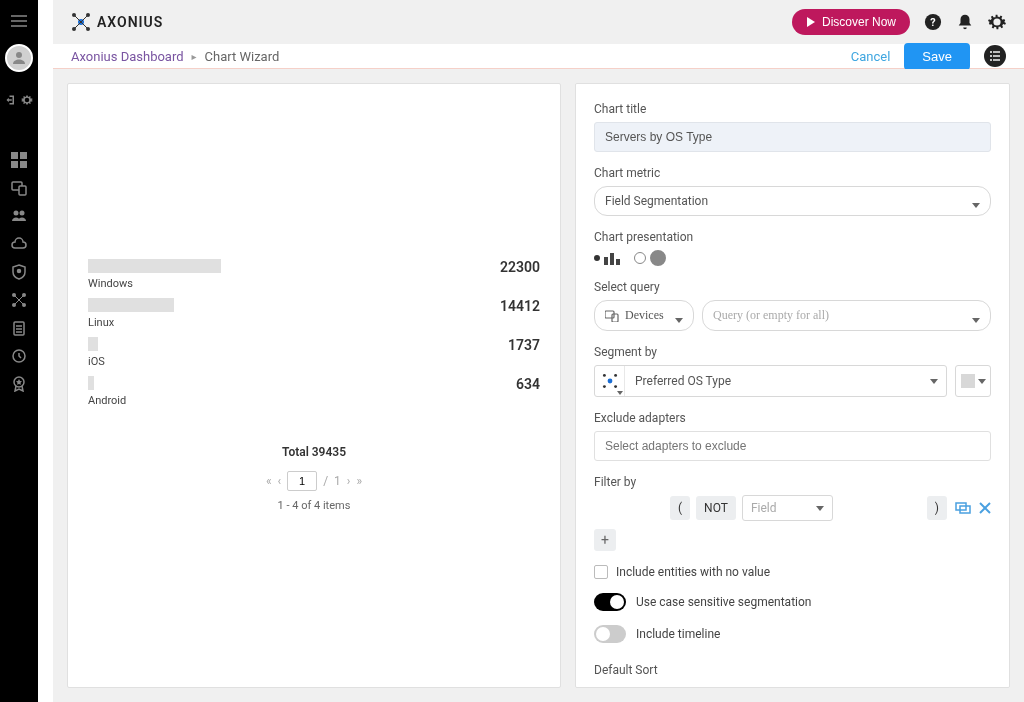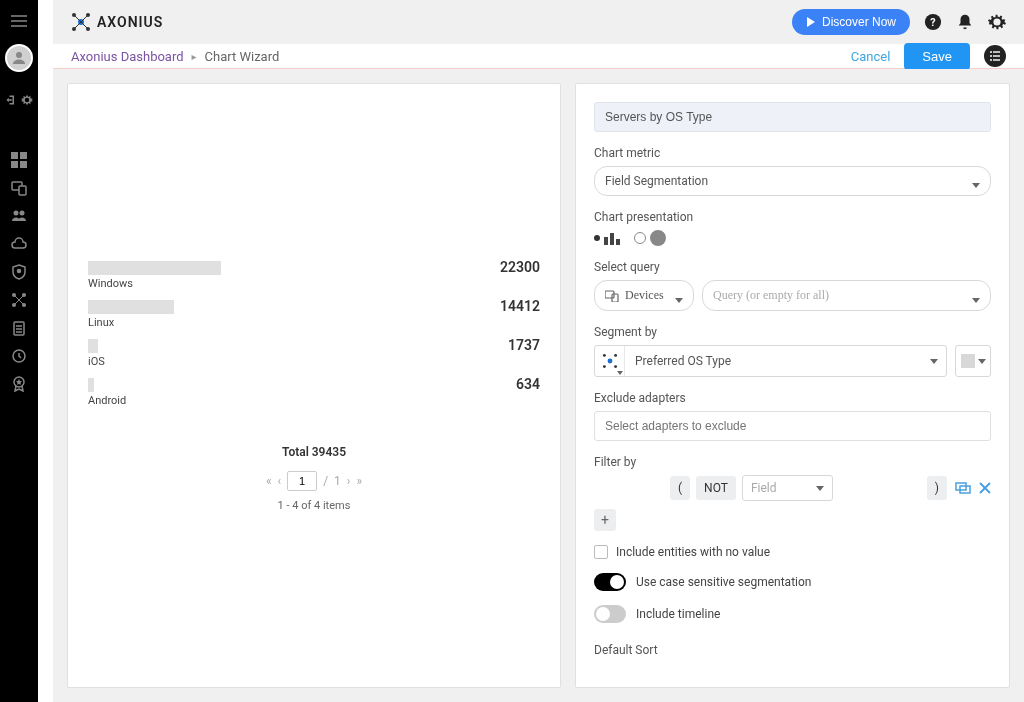--- a/index.html
+++ b/index.html
@@ -14,42 +14,42 @@
 .side-actions { display: flex; gap: 4px; margin: 12px 0; }
 .side-actions svg { width: 12px; height: 12px; fill: #888; }
 .side-icons { display: flex; flex-direction: column; gap: 12px; margin-top: 34px; align-items: center; }
 .side-icons .si { width: 16px; height: 16px; color: #888; cursor: pointer; }
 
 .main { flex: 1; display: flex; flex-direction: column; background: #f0f0f0; margin-left: 15px; }
 .topbar { height: 44px; background: #f0f0f0; display: flex; align-items: center; padding: 0 18px; }
 .logo { display: flex; align-items: center; gap: 6px; font-weight: 600; letter-spacing: 1px; font-size: 14px; color: #222; }
 .logo-mark { width: 20px; height: 20px; }
 .topbar-right { margin-left: auto; display: flex; align-items: center; gap: 14px; }
-.discover-btn { background: #3b82f6; color: #fff; border: none; border-radius: 16px; padding: 6px 14px; font-size: 12px; font-weight: 500; cursor: pointer; display: flex; align-items: center; gap: 6px; }
+.discover-btn { background: #be185d; color: #fff; border: none; border-radius: 16px; padding: 6px 14px; font-size: 12px; font-weight: 500; cursor: pointer; display: flex; align-items: center; gap: 6px; }
 .top-icon { width: 18px; height: 18px; color: #222; cursor: pointer; }
 
 .subbar { height: 19px; background: #fff; border-bottom: 1px solid #f5d0c8; display: flex; align-items: center; padding: 12px 18px; }
 .breadcrumb { display: flex; align-items: center; gap: 8px; font-size: 13px; }
 .breadcrumb a { color: #7954a1; text-decoration: none; }
 .breadcrumb .sep { color: #999; font-size: 10px; }
 .breadcrumb .current { color: #666; }
 .subbar-right { margin-left: auto; display: flex; align-items: center; gap: 14px; }
 .cancel-link { color: #3fa6e0; font-size: 13px; cursor: pointer; }
 .save-btn { background: #2095f3; color: #fff; border: none; border-radius: 4px; padding: 6px 18px; font-size: 13px; cursor: pointer; }
 .list-circle { width: 22px; height: 22px; border-radius: 50%; background: #222; display: flex; align-items: center; justify-content: center; cursor: pointer; }
 .list-circle svg { width: 12px; height: 12px; fill: #fff; }
 
 .content { flex: 1; display: flex; gap: 14px; padding: 14px; background: #f0f0f0; overflow: hidden; }
 .panel { background: #fff; border: 1px solid #e0e0e0; border-radius: 2px; }
 .preview-panel { flex: 1; padding: 20px; display: flex; flex-direction: column; }
 .config-panel { width: 435px; padding: 18px; overflow-y: auto; }
 
 .bars-area { flex: 1; display: flex; flex-direction: column; justify-content: center; }
 .bar-row { margin-bottom: 8px; }
-.bar-line { display: flex; align-items: flex-end; gap: 19px; }
+.bar-line { display: flex; align-items: flex-start; gap: 19px; }
 .bar-track { flex: 1; height: 14px; position: relative; }
 .bar-fill { height: 14px; background: #e0e0e0; }
 .bar-val { width: 60px; text-align: right; font-weight: 600; font-size: 14px; }
 .bar-label { font-size: 11px; color: #444; margin-top: 2px; }
 .total-line { text-align: center; font-size: 12px; font-weight: 600; margin-top: 30px; }
 .pager { display: flex; align-items: center; justify-content: center; gap: 6px; margin-top: 12px; color: #aaa; font-size: 12px; }
 .pager input { width: 30px; height: 20px; text-align: center; border: 1px solid #ccc; border-radius: 2px; font-size: 11px; }
 .pager .pbtn { cursor: pointer; }
 .items-line { text-align: center; font-size: 11px; color: #666; margin-top: 8px; }
 
@@ -272,20 +272,21 @@
             <span>/</span>
             <span>1</span>
             <span class="pbtn">›</span>
             <span class="pbtn">»</span>
           </div>
           <div class="items-line">1 - 4 of 4 items</div>
         </div>
       </div>
 
       <div class="panel config-panel">
+        <div class="cfg-label">Chart title</div>
         <input class="cfg-input" value="Servers by OS Type" style="">
 
         <div class="cfg-label">Chart metric</div>
         <div class="cfg-select">
           <span>Field Segmentation</span>
             <div class="chevron"></div>
         </div>
 
         <div class="cfg-label">Chart presentation</div>
         <div class="presentation">

